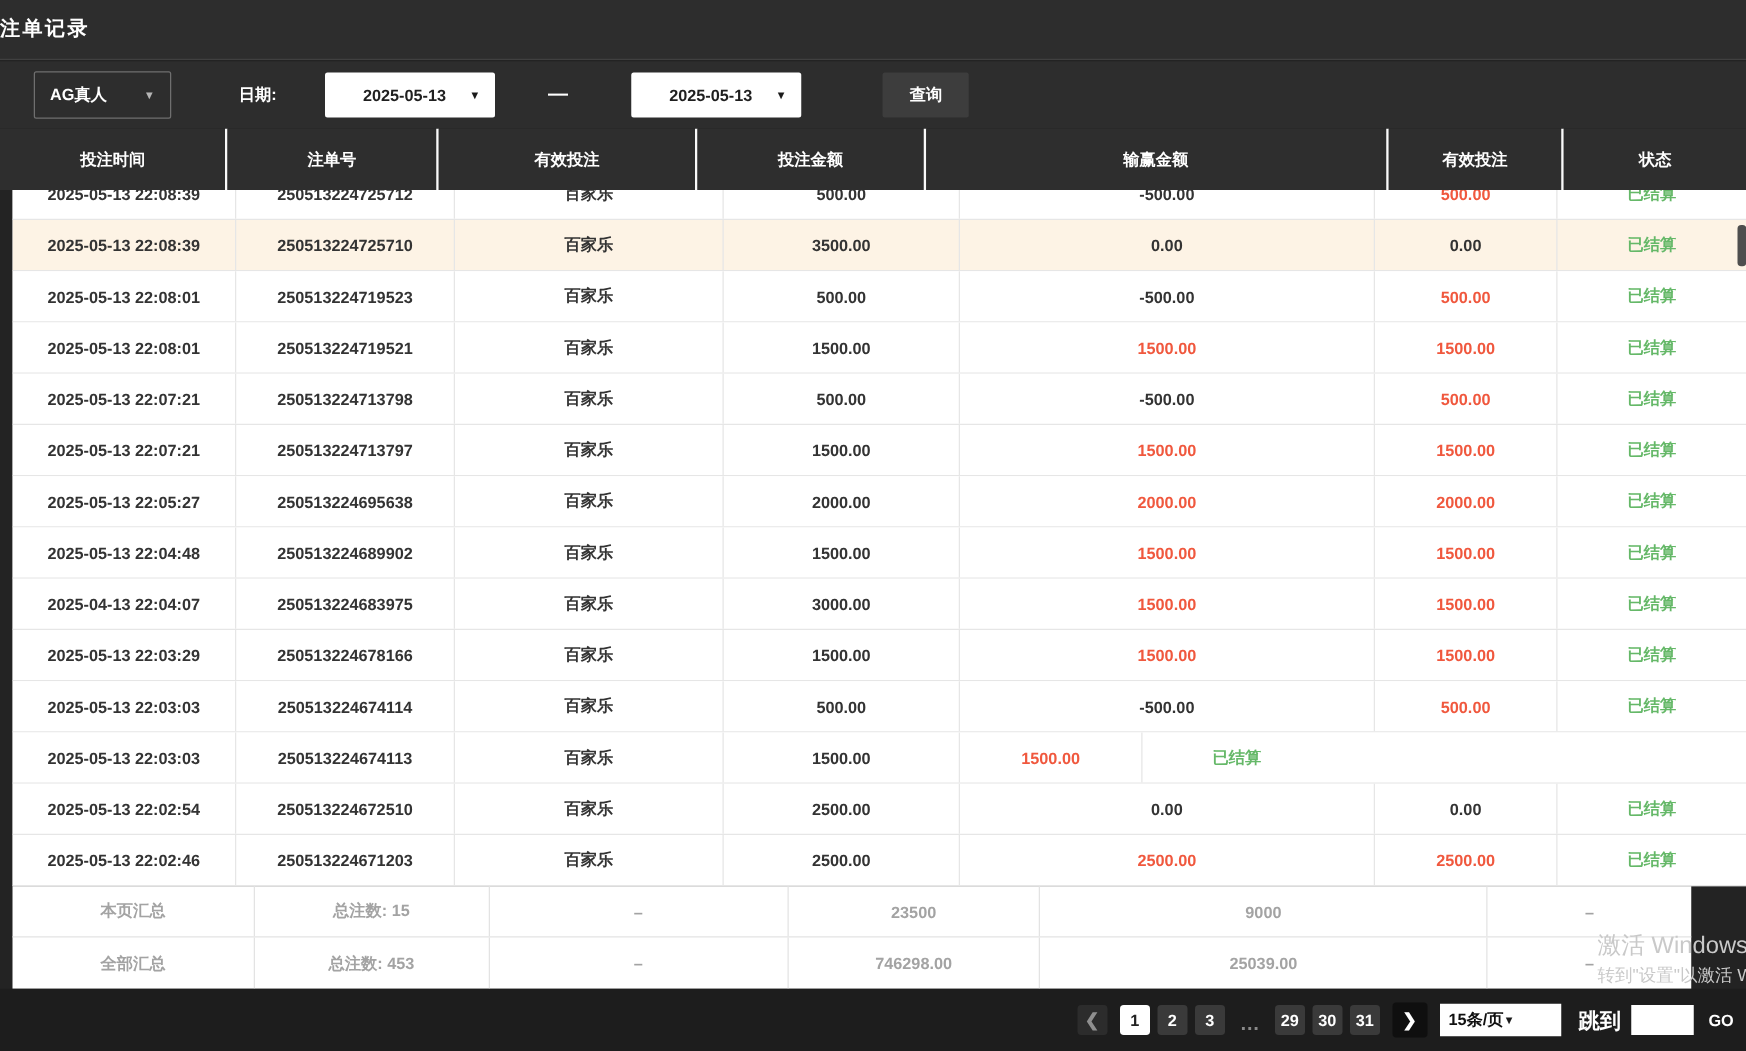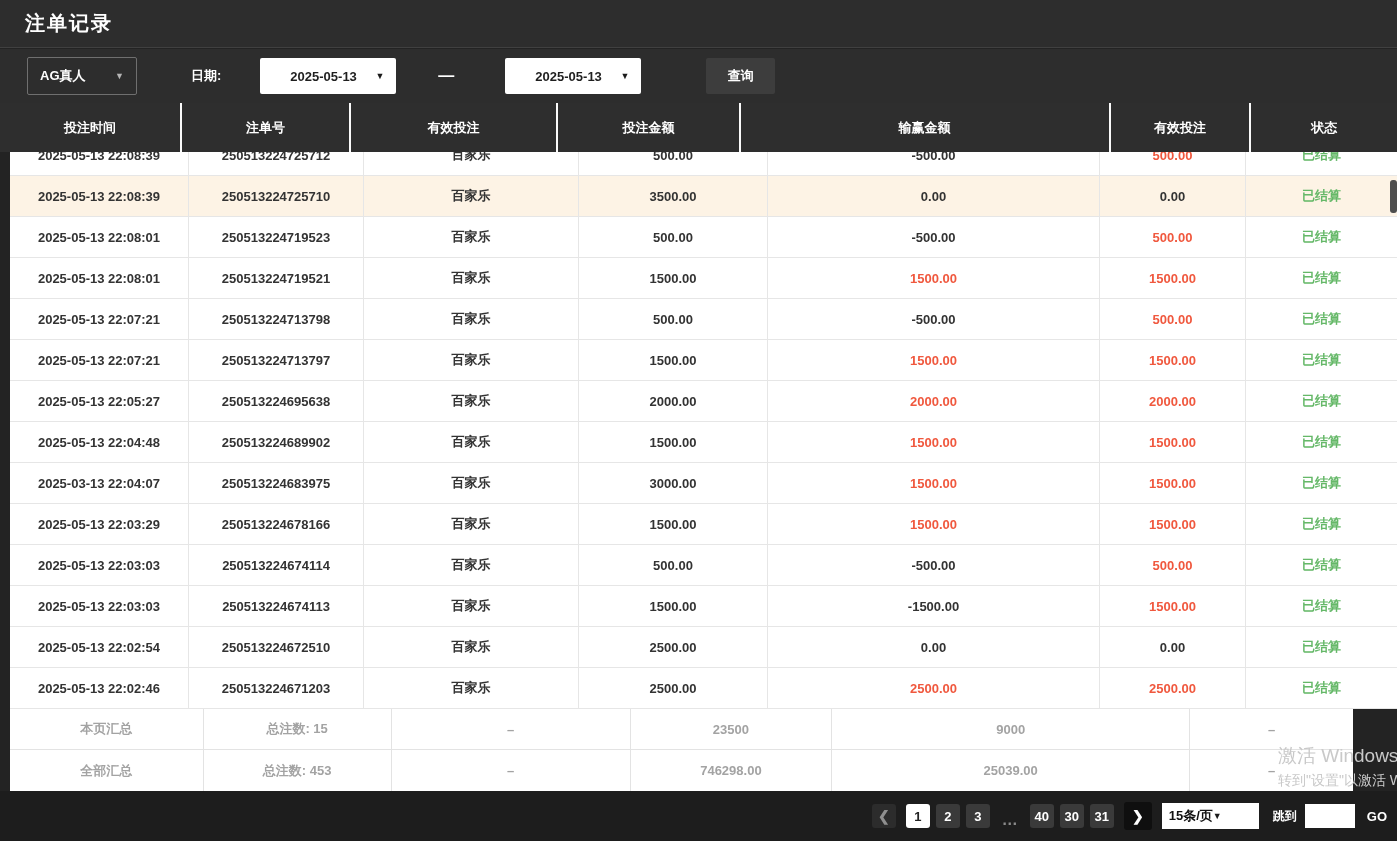--- a/index.html
+++ b/index.html
@@ -2,21 +2,21 @@
 <html style="--accent-red: #f0583e; --status-green: #65b868; --row-highlight: #fdf3e5;"><head>
 <meta charset="utf-8">
 <style>
   * { margin:0; padding:0; }
   body { background:#232323; font-family:"Liberation Sans", sans-serif; }
   .page { position:relative; width:1397px; height:841px; overflow:hidden; background:#232323; }
 
   
   .topbar { position:absolute; left:0; top:0; width:100%; height:48px; background:#2d2d2d;
             border-bottom:1px solid #404040; box-sizing:border-box; display:flex; align-items:center; }
-  .title { color:#fff; font-size:20px; font-weight:bold; margin-left:25px; letter-spacing:2px; }
+  .title { color:#fff; font-size:16px; font-weight:bold; letter-spacing:2px; }
 
   
   .filterbar { position:absolute; left:0; top:49px; width:100%; height:54px; background:#2d2d2d;
                display:flex; align-items:center;gap:30px; }
   .game-select { margin-left:27px; width:110px; height:38px; border:1px solid #6f6f6f; border-radius:2px;
                  box-sizing:border-box; display:flex; align-items:center; justify-content:space-between;
                  padding:0 12px; color:#fff; font-size:13px; font-weight:bold; cursor:pointer; }
   .caret { font-size:9px; }
   .caret.light { color:#b5b5b5; }
   .caret.dark { color:#1a1a1a; }
@@ -67,21 +67,21 @@
   .pbtn { min-width:24px; height:24px; padding:0 3px; border-radius:3px; background:#3a3a3a; color:#fff;
           font-size:13px; font-weight:bold; display:flex; align-items:center; justify-content:center;
           cursor:pointer; box-sizing:border-box; }
   .pbtn.active { background:#fff; color:#222; }
   .pbtn.prev { background:#2c2c2c; color:#8f8f8f; font-size:14px; margin-right:4px; }
   .pbtn.next { background:#0f0f0f; min-width:28px; height:28px; font-size:14px; margin-left:4px; }
   .ellipsis { color:#8a8a8a; font-weight:bold; align-self:flex-end; padding:0 6px 1px; }
   .size-select { margin-left:10px; width:97px; height:26px; background:#fff; display:flex; align-items:center;
                  justify-content:flex-start; padding:0 7px; box-sizing:border-box; color:#111; font-size:13px;
                  font-weight:bold; cursor:pointer; }
-  .jump-label { color:#fff; font-size:12px; font-weight:bold; margin-left:14px; }
+  .jump-label { color:#fff; font-size:17px; font-weight:bold; margin-left:14px; }
   .jump-input { margin-left:8px; width:50px; height:24px; border:none; background:#fff; box-sizing:border-box;
                 font-family:inherit; }
   .go-label { color:#fff; font-size:13px; font-weight:bold; margin:0 4px 0 12px; cursor:pointer; }
 
   
   .watermark { position:absolute; left:1278px; top:743px; color:#c9c9c9; white-space:nowrap; }
   .wm1 { font-size:19px; }
   .wm2 { font-size:14px; margin-top:3px; }
 </style>
 </head>
@@ -189,21 +189,21 @@
         <div class="trow">
           <div class="td c0">2025-05-13 22:04:48</div>
           <div class="td c1">250513224689902</div>
           <div class="td c2">百家乐</div>
           <div class="td c3">1500.00</div>
           <div class="td c4 red">1500.00</div>
           <div class="td c5 red">1500.00</div>
           <div class="td c6 green">已结算</div>
         </div>
         <div class="trow">
-          <div class="td c0">2025-03-13 22:04:07</div>
+          <div class="td c0">2025-04-13 22:04:07</div>
           <div class="td c1">250513224683975</div>
           <div class="td c2">百家乐</div>
           <div class="td c3">3000.00</div>
           <div class="td c4 red">1500.00</div>
           <div class="td c5 red">1500.00</div>
           <div class="td c6 green">已结算</div>
         </div>
         <div class="trow">
           <div class="td c0">2025-05-13 22:03:29</div>
           <div class="td c1">250513224678166</div>
@@ -220,21 +220,20 @@
           <div class="td c3">500.00</div>
           <div class="td c4">-500.00</div>
           <div class="td c5 red">500.00</div>
           <div class="td c6 green">已结算</div>
         </div>
         <div class="trow">
           <div class="td c0">2025-05-13 22:03:03</div>
           <div class="td c1">250513224674113</div>
           <div class="td c2">百家乐</div>
           <div class="td c3">1500.00</div>
-          <div class="td c4">-1500.00</div>
           <div class="td c5 red">1500.00</div>
           <div class="td c6 green">已结算</div>
         </div>
         <div class="trow">
           <div class="td c0">2025-05-13 22:02:54</div>
           <div class="td c1">250513224672510</div>
           <div class="td c2">百家乐</div>
           <div class="td c3">2500.00</div>
           <div class="td c4">0.00</div>
           <div class="td c5">0.00</div>
@@ -278,21 +277,21 @@
     <div class="wm2">转到"设置"以激活 Windows。</div>
   </div>
 
   <div class="footer">
     <div class="pages">
         <div class="pbtn prev">❮</div>
         <div class="pbtn active">1</div>
         <div class="pbtn">2</div>
         <div class="pbtn">3</div>
         <div class="ellipsis">…</div>
-        <div class="pbtn">40</div>
+        <div class="pbtn">29</div>
         <div class="pbtn">30</div>
         <div class="pbtn">31</div>
         <div class="pbtn next">❯</div>
       </div>
     <div class="size-select">
       <span>15条/页</span>
       <span class="caret dark">▼</span>
     </div>
     <span class="jump-label">跳到</span>
     <input class="jump-input" value="" style="">

